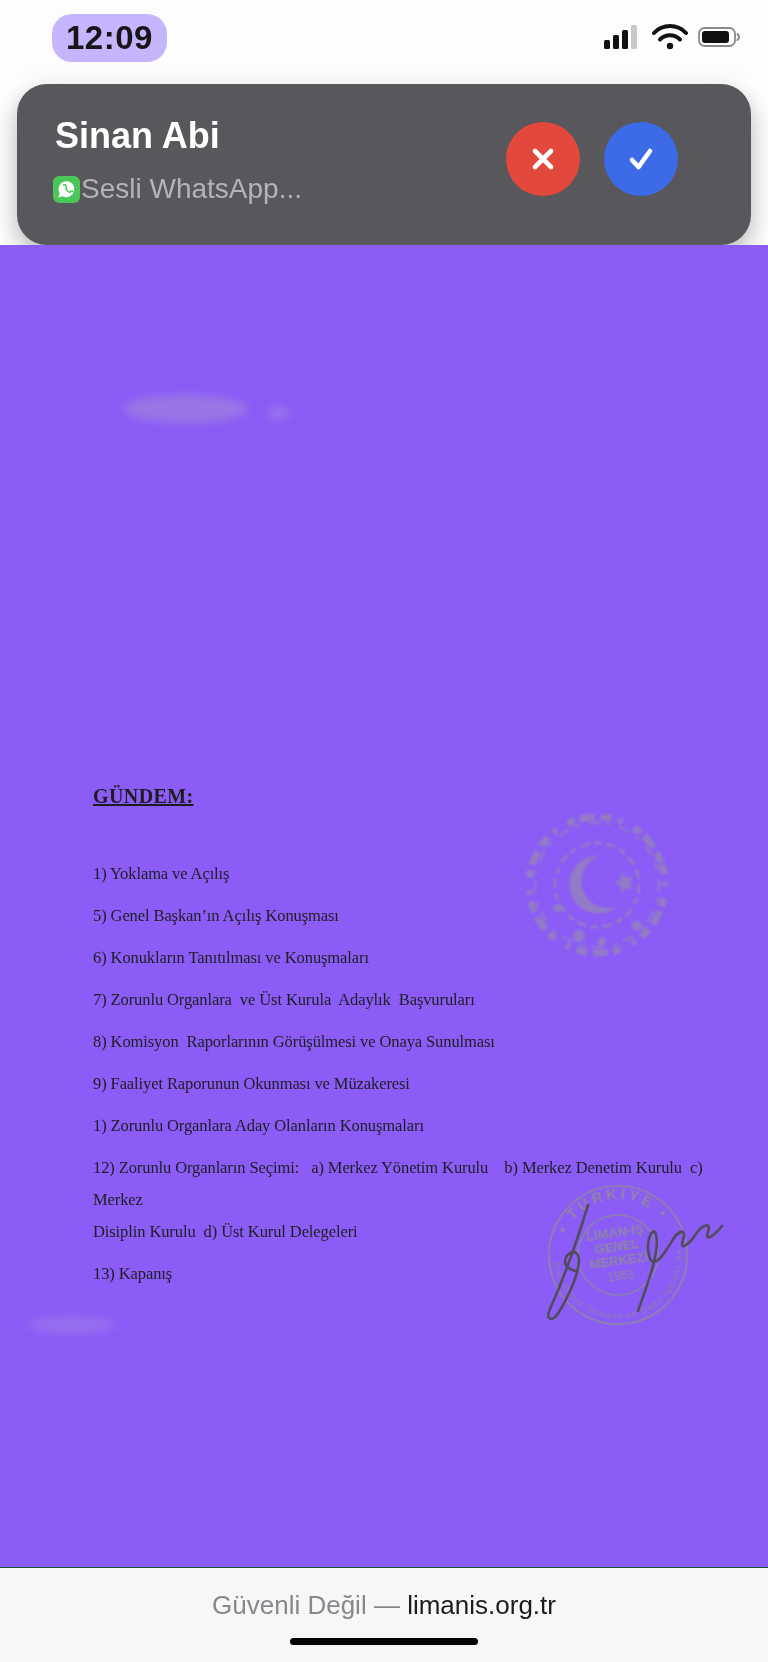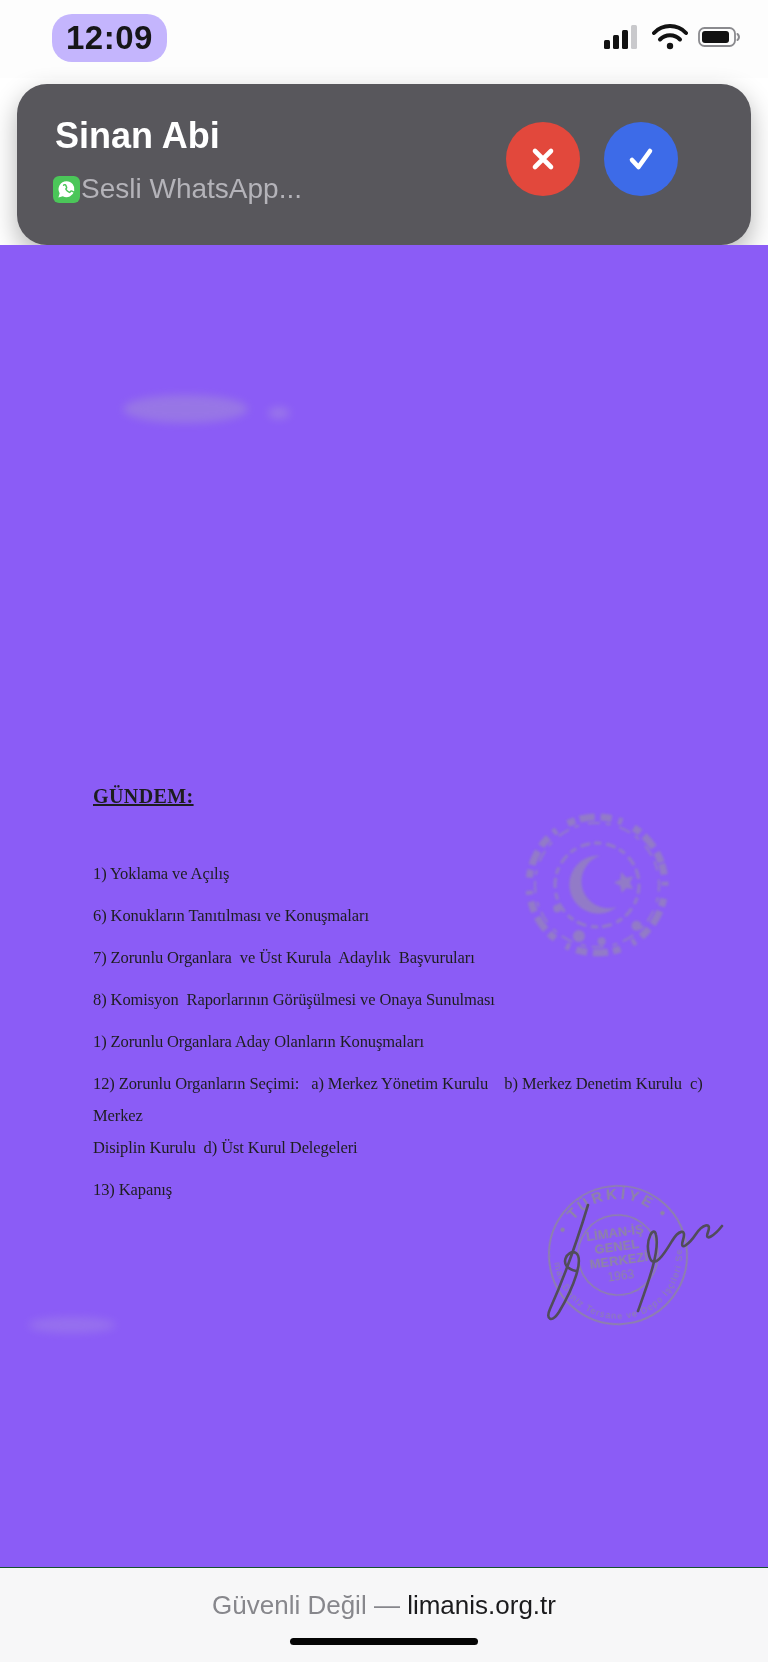--- a/index.html
+++ b/index.html
@@ -109,23 +109,25 @@
   <div class="document">
 
     <div class="doc-smudge" style="left:123px;top:150px;width:125px;height:28px;background:#b9b9bd;opacity:.28;"></div>
     <div class="doc-smudge" style="left:268px;top:162px;width:22px;height:12px;background:#c3c3c7;opacity:.25;"></div>
     <div class="doc-smudge" style="left:28px;top:1072px;width:88px;height:16px;background:#c9c9cd;opacity:.18;"></div>
 
     <div class="doc-heading">GÜNDEM:</div>
 
     <div class="doc-items">
         <div class="doc-item">1) Yoklama ve Açılış</div>
+        <div class="doc-item">5) Genel Başkan’ın Açılış Konuşması</div>
         <div class="doc-item">6) Konukların Tanıtılması ve Konuşmaları</div>
         <div class="doc-item">7) Zorunlu Organlara  ve Üst Kurula  Adaylık  Başvuruları</div>
         <div class="doc-item">8) Komisyon  Raporlarının Görüşülmesi ve Onaya Sunulması</div>
+        <div class="doc-item">9) Faaliyet Raporunun Okunması ve Müzakeresi</div>
         <div class="doc-item">1) Zorunlu Organlara Aday Olanların Konuşmaları</div>
         <div class="doc-item">12) Zorunlu Organların Seçimi:   a) Merkez Yönetim Kurulu    b) Merkez Denetim Kurulu  c) Merkez
 Disiplin Kurulu  d) Üst Kurul Delegeleri</div>
         <div class="doc-item">13) Kapanış</div>
       </div>
 
     <svg class="stamp-svg" style="left:512px;top:555px;" width="170" height="170" viewBox="0 0 170 170">
       <g transform="rotate(-18 85 85)" opacity=".5" filter="blur(1.1px)" stroke="#9a9a9a" fill="none">
         <circle cx="85" cy="85" r="68" stroke-width="7" stroke-dasharray="11 7 4 13 8 5 15 6"></circle>
         <circle cx="85" cy="85" r="62" stroke-width="2" stroke-dasharray="5 9 12 6"></circle>

